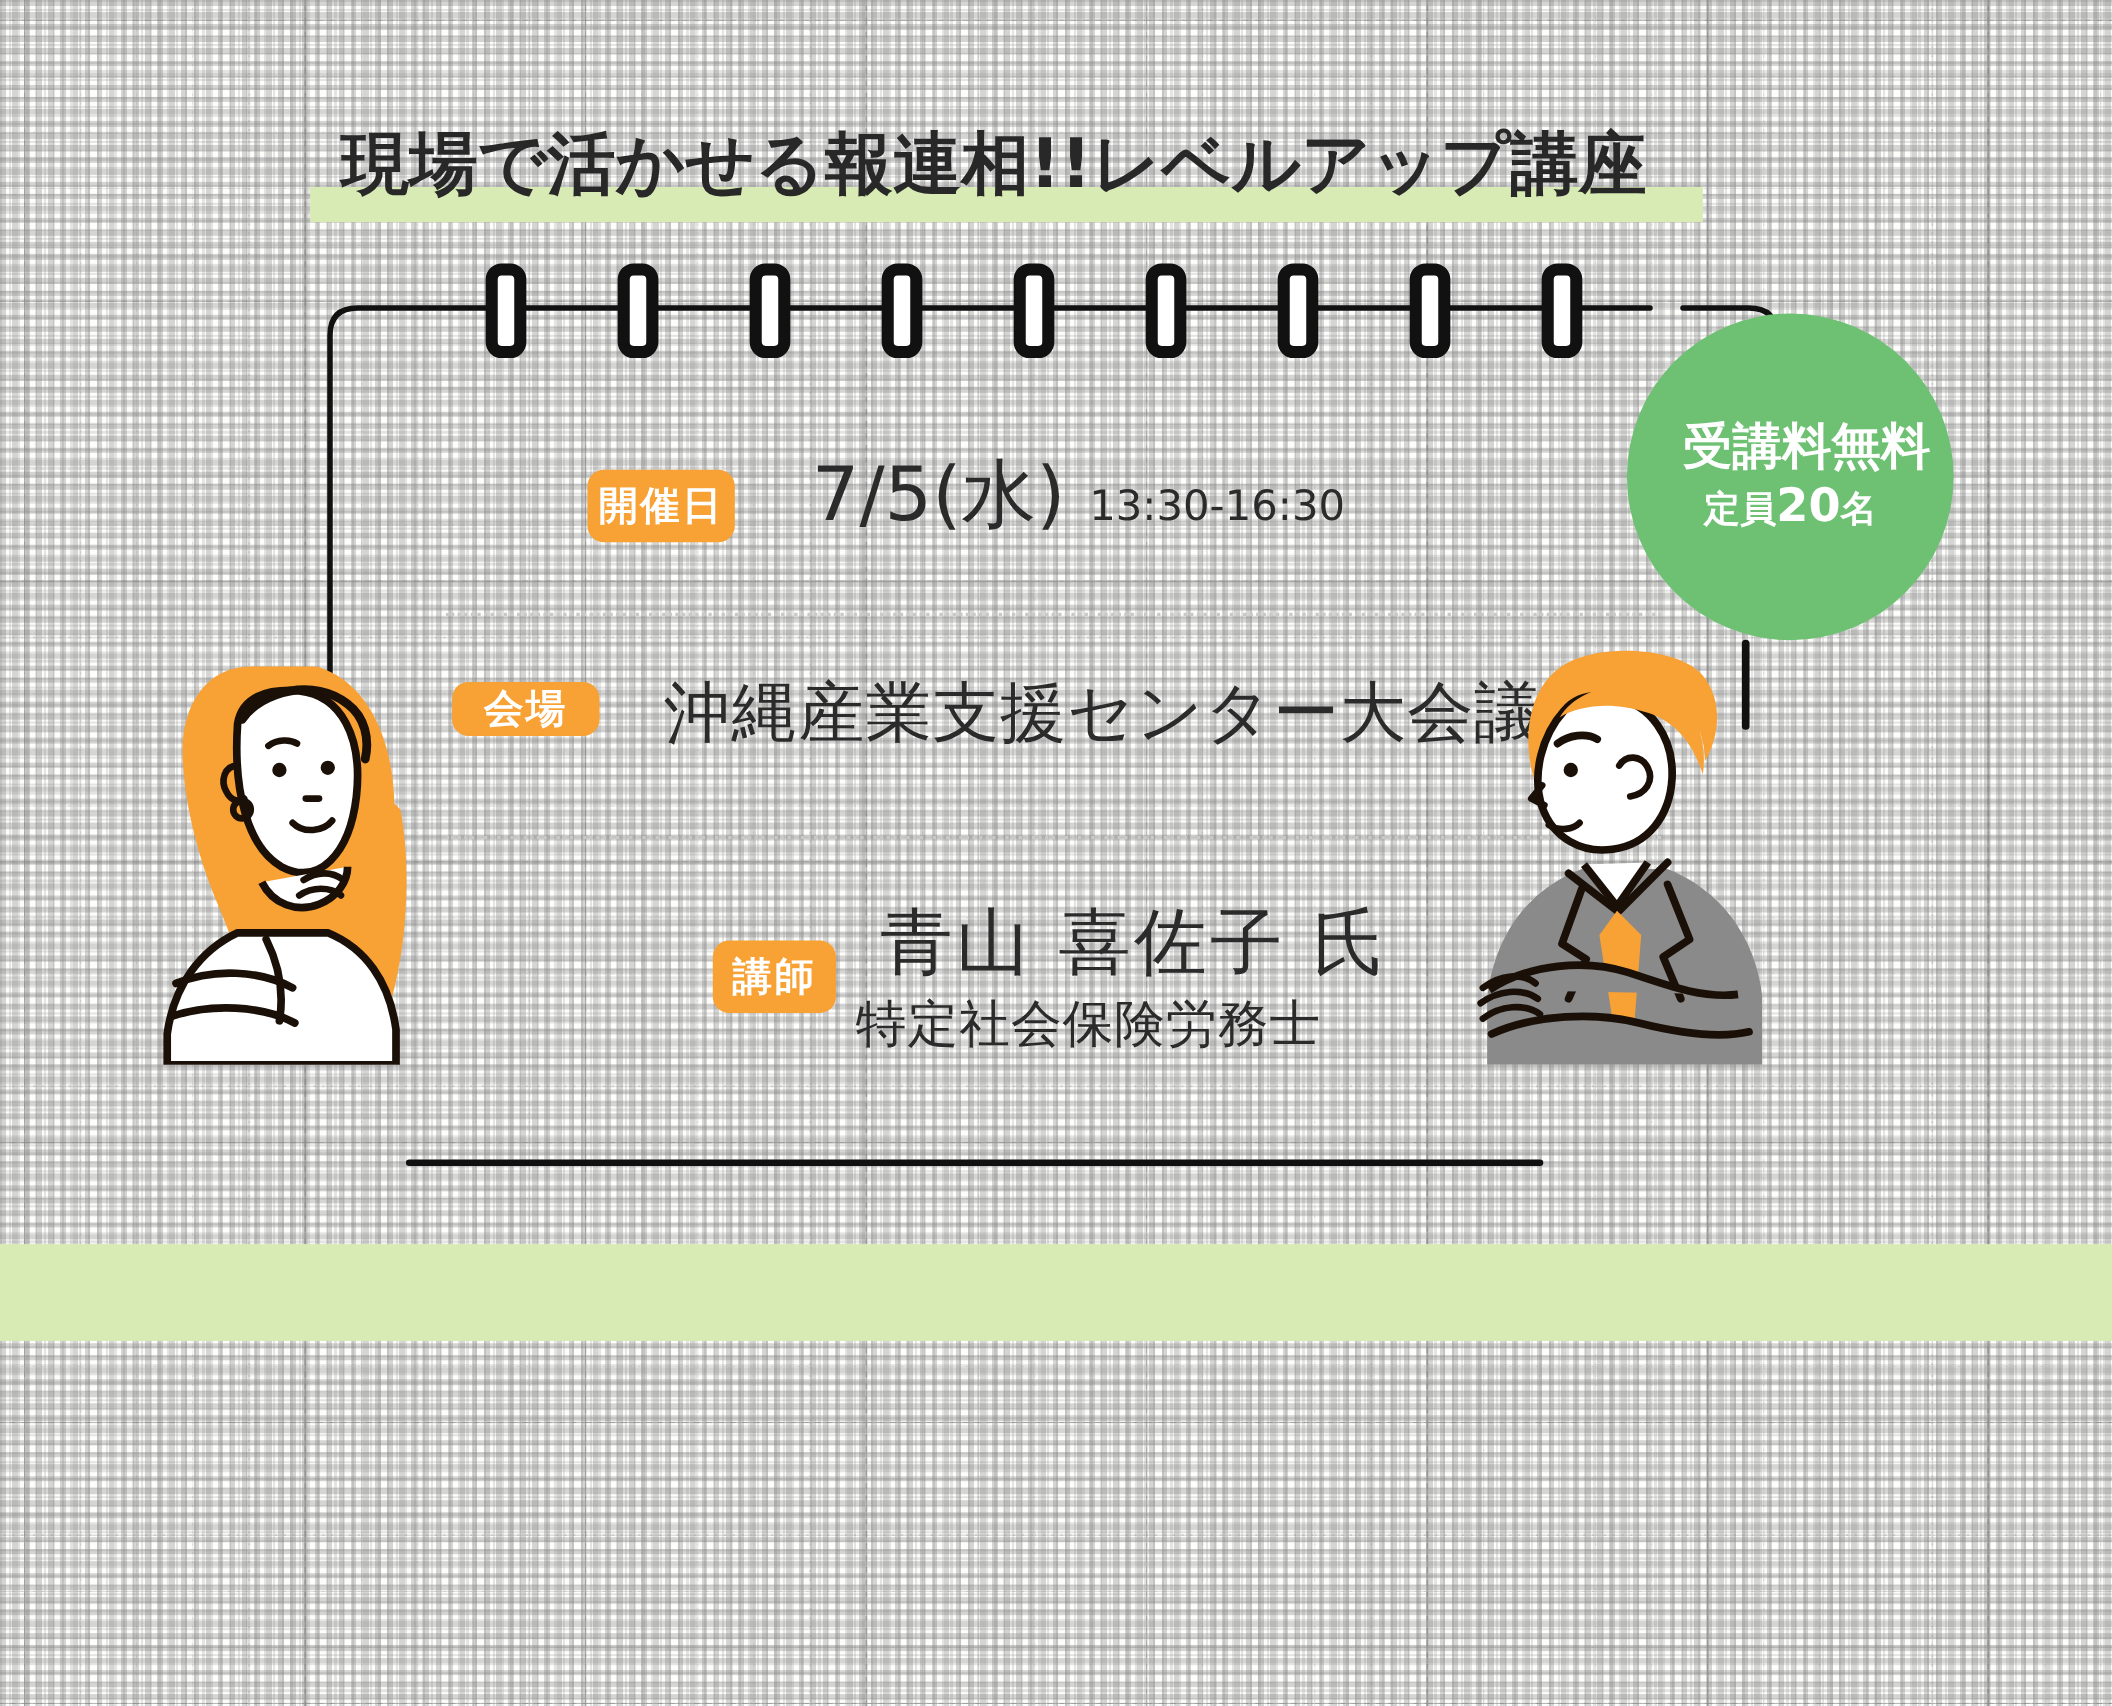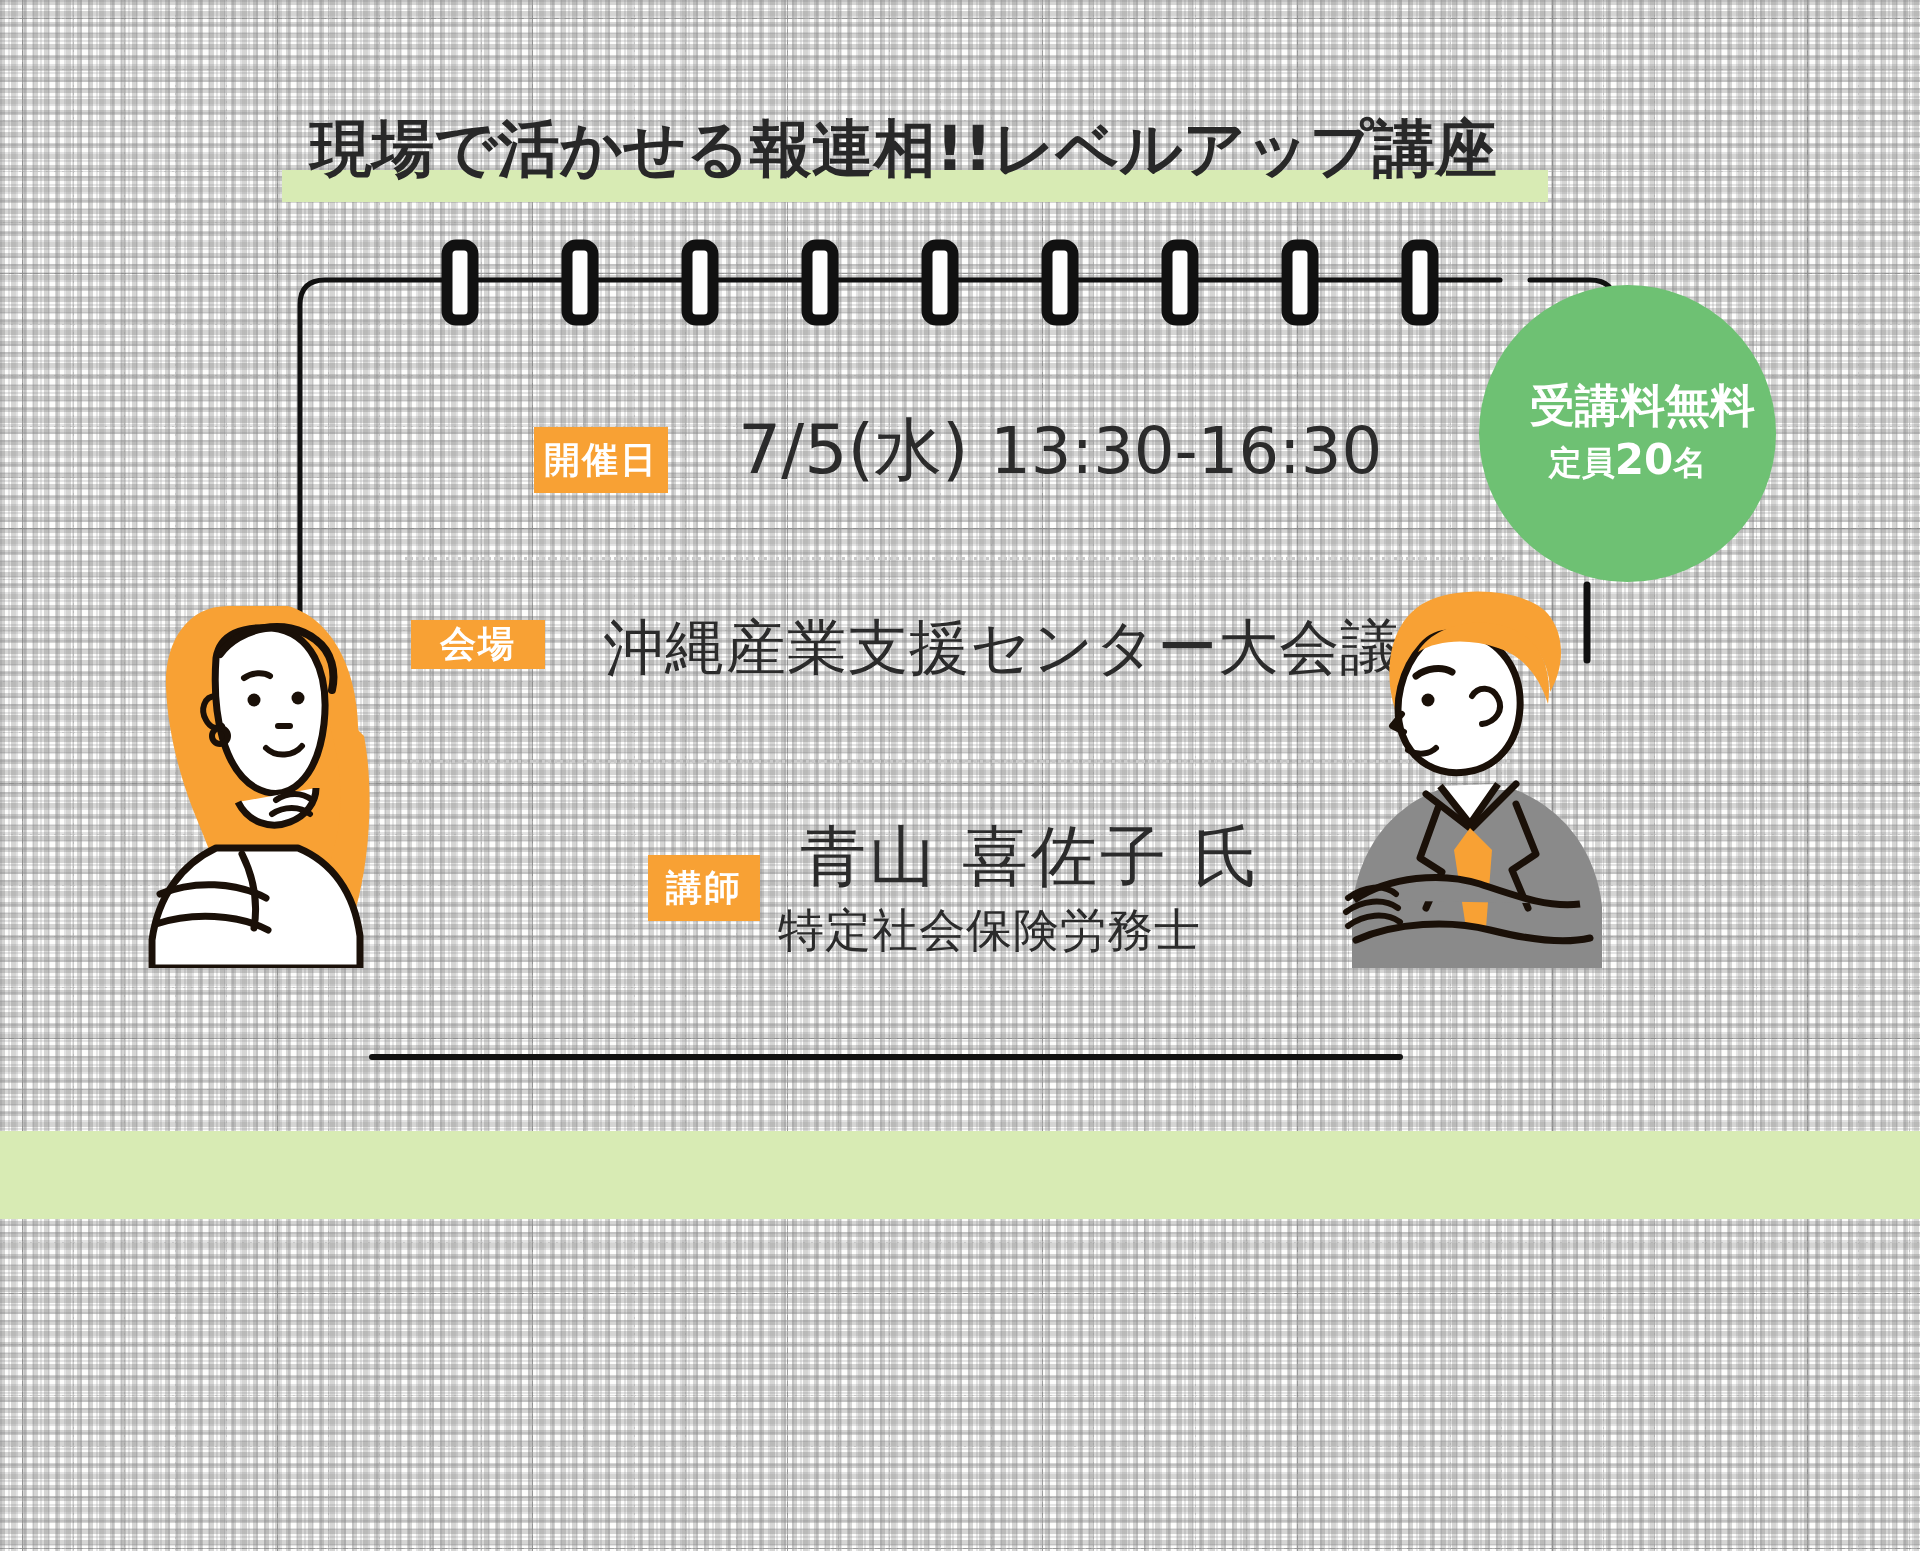--- a/index.html
+++ b/index.html
@@ -151,37 +151,37 @@
     margin-top: 6px;
   }
   #badge-line2 .small { font-size: 33px; }
 
   
   .tag {
     position: absolute;
     background: #f8a134;
     color: #ffffff;
     font-weight: 700;
-    border-radius: 0;
+    border-radius: 15px;
     display: flex;
     align-items: center;
     justify-content: center;
     font-size: 36px;
     letter-spacing: 2px;
   }
   #tag-date  { left: 534px; top: 427px; width: 134px; height: 66px; }
   #tag-place { left: 411px; top: 620px; width: 134px; height: 49px; }
   #tag-lect  { left: 648px; top: 855px; width: 112px; height: 66px; }
 
   #val-date {
     left: 738px; top: 405px;
     font-size: 68px; color: #2b2b2b; white-space: nowrap;
     font-weight: 400;
   }
-  #val-date .time { font-size: 64px; }
+  #val-date .time { font-size: 38px; }
   #val-place {
     left: 604px; top: 608px;
     font-size: 60px; color: #2b2b2b; white-space: nowrap;
     letter-spacing: 1px;
   }
   #val-lect-name {
     left: 800px; top: 812px;
     font-size: 66px; color: #2b2b2b; white-space: nowrap;
     letter-spacing: 3px;
   }

